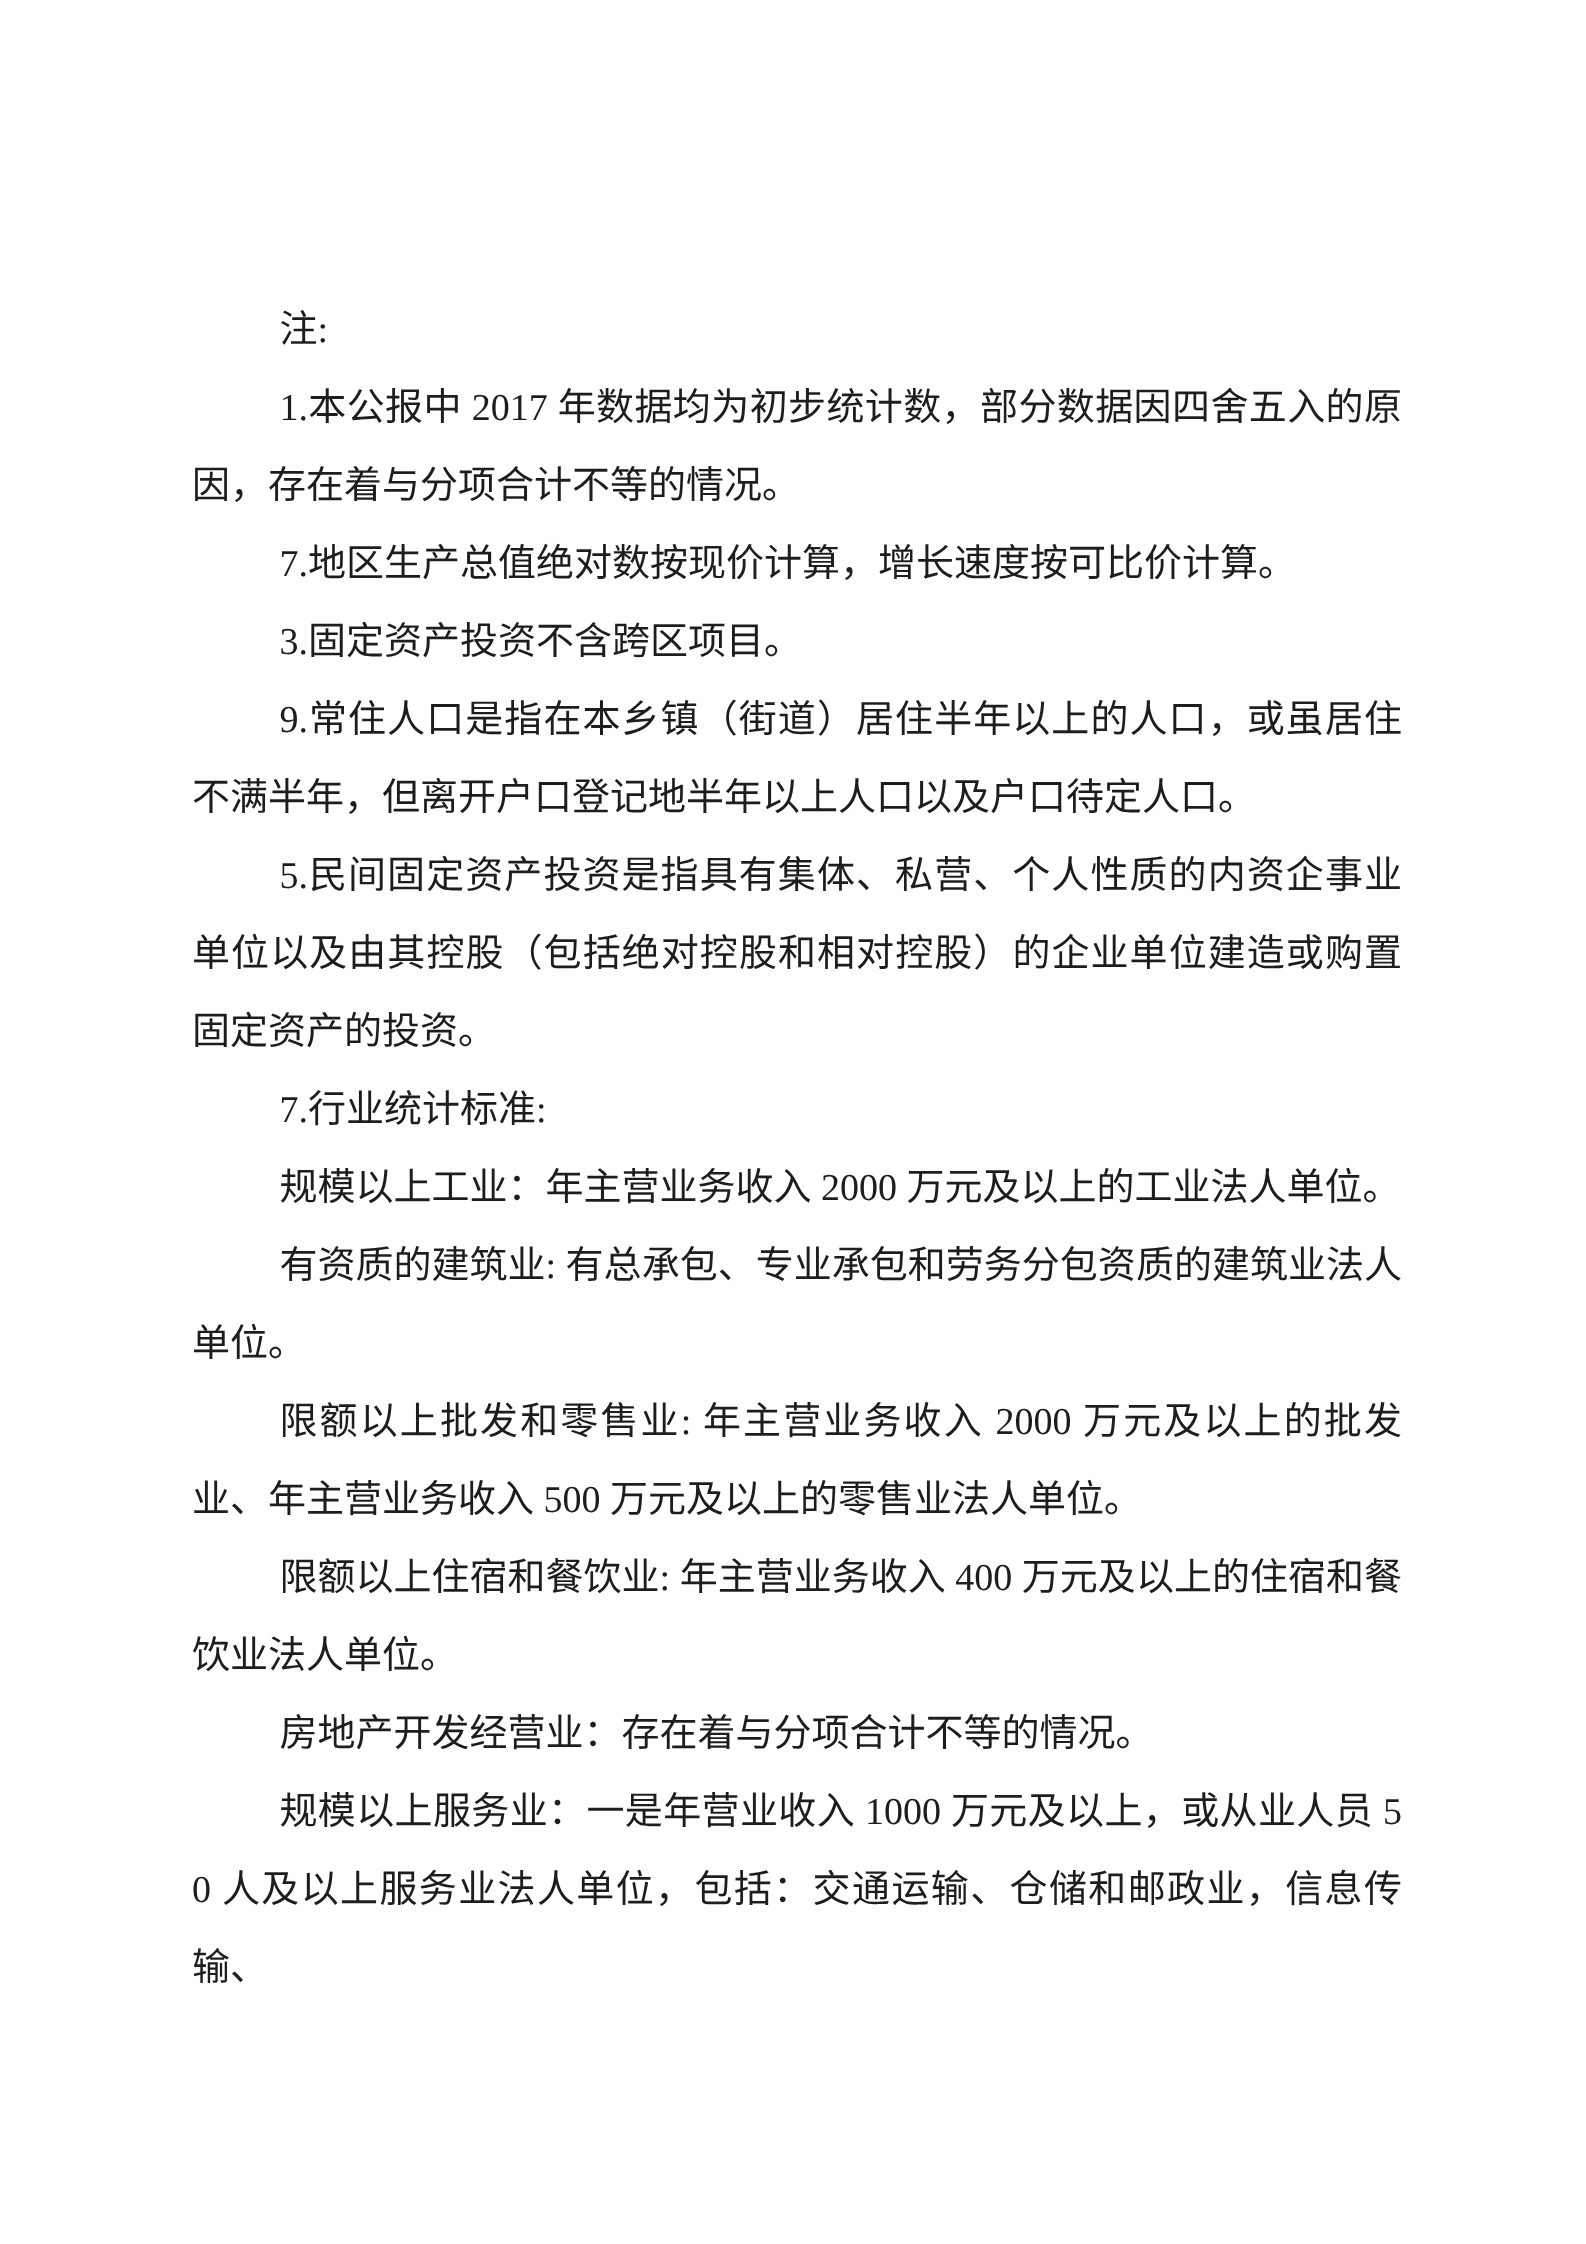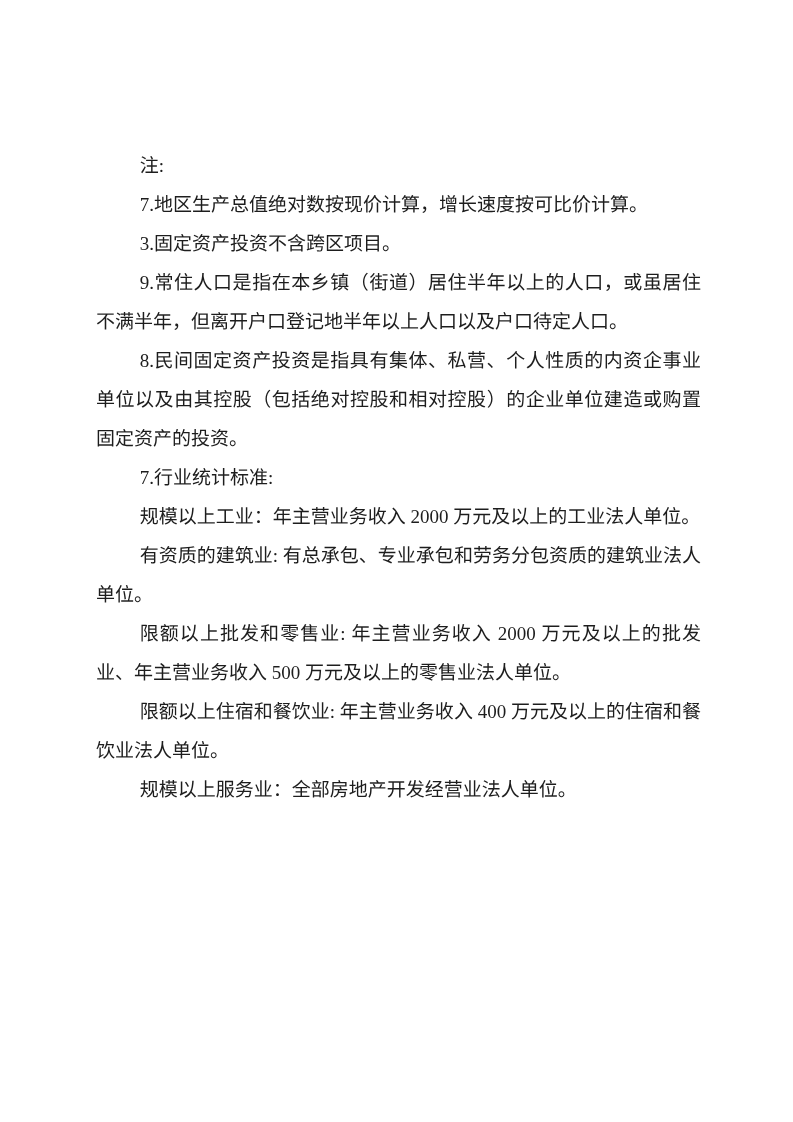--- a/index.html
+++ b/index.html
@@ -28,23 +28,25 @@
     text-justify: inter-ideograph;
     text-indent: 2.3em;
     word-break: break-all;
   }
 </style>
 </head>
 <body>
 
 <div class="page">
   <p>注:</p>
+  <p>1.本公报中 2017 年数据均为初步统计数，部分数据因四舍五入的原因，存在着与分项合计不等的情况。</p>
   <p>7.地区生产总值绝对数按现价计算，增长速度按可比价计算。</p>
   <p>3.固定资产投资不含跨区项目。</p>
   <p>9.常住人口是指在本乡镇（街道）居住半年以上的人口，或虽居住不满半年，但离开户口登记地半年以上人口以及户口待定人口。</p>
-  <p>8.民间固定资产投资是指具有集体、私营、个人性质的内资企事业单位以及由其控股（包括绝对控股和相对控股）的企业单位建造或购置固定资产的投资。</p>
+  <p>5.民间固定资产投资是指具有集体、私营、个人性质的内资企事业单位以及由其控股（包括绝对控股和相对控股）的企业单位建造或购置固定资产的投资。</p>
   <p>7.行业统计标准:</p>
   <p>规模以上工业：年主营业务收入 2000 万元及以上的工业法人单位。</p>
   <p>有资质的建筑业: 有总承包、专业承包和劳务分包资质的建筑业法人单位。</p>
   <p>限额以上批发和零售业: 年主营业务收入 2000 万元及以上的批发业、年主营业务收入 500 万元及以上的零售业法人单位。</p>
   <p>限额以上住宿和餐饮业: 年主营业务收入 400 万元及以上的住宿和餐饮业法人单位。</p>
-  <p>规模以上服务业：全部房地产开发经营业法人单位。</p>
+  <p>房地产开发经营业：存在着与分项合计不等的情况。</p>
+  <p>规模以上服务业：一是年营业收入 1000 万元及以上，或从业人员 50 人及以上服务业法人单位，包括：交通运输、仓储和邮政业，信息传输、</p>
 </div>
 
 </body></html>

